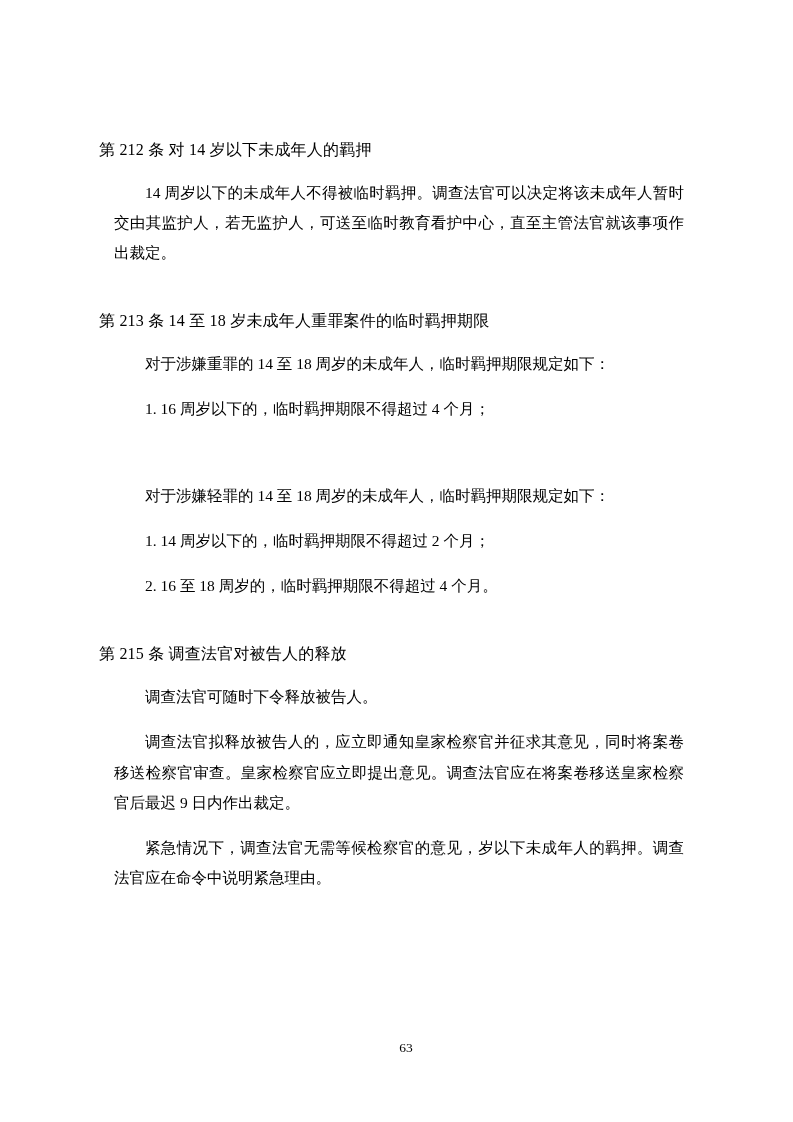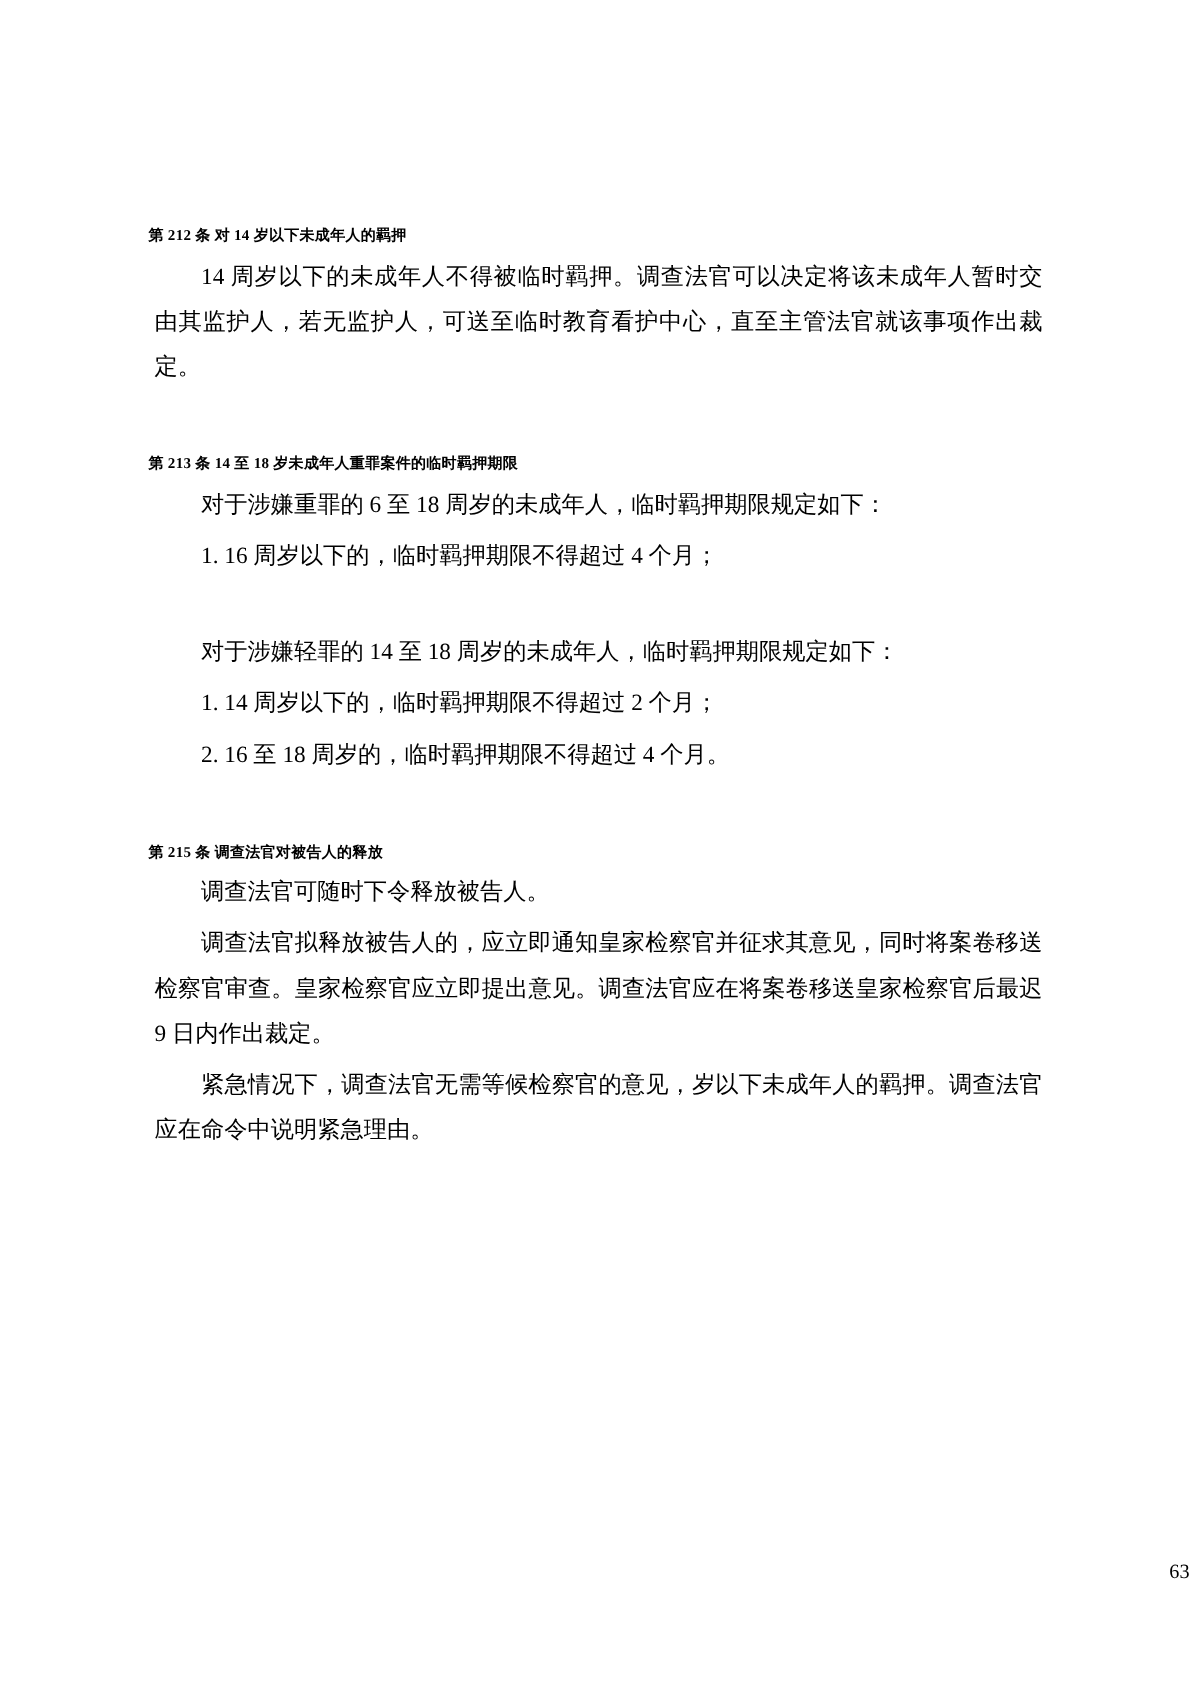--- a/index.html
+++ b/index.html
@@ -20,43 +20,43 @@
   .content {
     position: absolute;
     left: 99px;
     top: 138px;
     width: 600px;
   }
   .article {
     margin-bottom: 0;
   }
   .heading {
-    font-weight: bold;
-    font-size: 10px;
+    font-weight: normal;
+    font-size: 16px;
     line-height: 1.55;
-    margin: 12px 0 4px 0;
+    margin: 0 0 4px 0;
     letter-spacing: 0.2px;
   }
   .para {
     font-size: 15.5px;
     line-height: 1.95;
-    margin: 4px;
+    margin: 15px;
     text-align: justify;
     text-justify: inter-ideograph;
     text-indent: 2em;
   }
   .spacer-block {
     height: 26px;
   }
   .page-number {
     position: absolute;
     left: 0;
     right: 0;
     top: 1040px;
-    text-align: right;
+    text-align: center;
     font-size: 13.5px;
     font-family: "Liberation Serif", "DejaVu Serif", serif;
     margin-left: 19px;
   }
 </style>
 </head>
 <body>
 
 <div class="page">
 
@@ -64,21 +64,21 @@
 
     <div class="article">
       <p class="heading">第 212 条  对 14 岁以下未成年人的羁押</p>
       <p class="para">14 周岁以下的未成年人不得被临时羁押。调查法官可以决定将该未成年人暂时交由其监护人，若无监护人，可送至临时教育看护中心，直至主管法官就该事项作出裁定。</p>
     </div>
 
     <div class="spacer-block"></div>
 
     <div class="article">
       <p class="heading">第 213 条  14 至 18 岁未成年人重罪案件的临时羁押期限</p>
-      <p class="para">对于涉嫌重罪的 6 至 18 周岁的未成年人，临时羁押期限规定如下：</p>
+      <p class="para">对于涉嫌重罪的 14 至 18 周岁的未成年人，临时羁押期限规定如下：</p>
       <p class="para">1. 16 周岁以下的，临时羁押期限不得超过 4 个月；</p>
     </div>
 
     <div class="spacer-block"></div>
 
     <div class="article">
       <p class="para">对于涉嫌轻罪的 14 至 18 周岁的未成年人，临时羁押期限规定如下：</p>
       <p class="para">1. 14 周岁以下的，临时羁押期限不得超过 2 个月；</p>
       <p class="para">2. 16 至 18 周岁的，临时羁押期限不得超过 4 个月。</p>
     </div>

